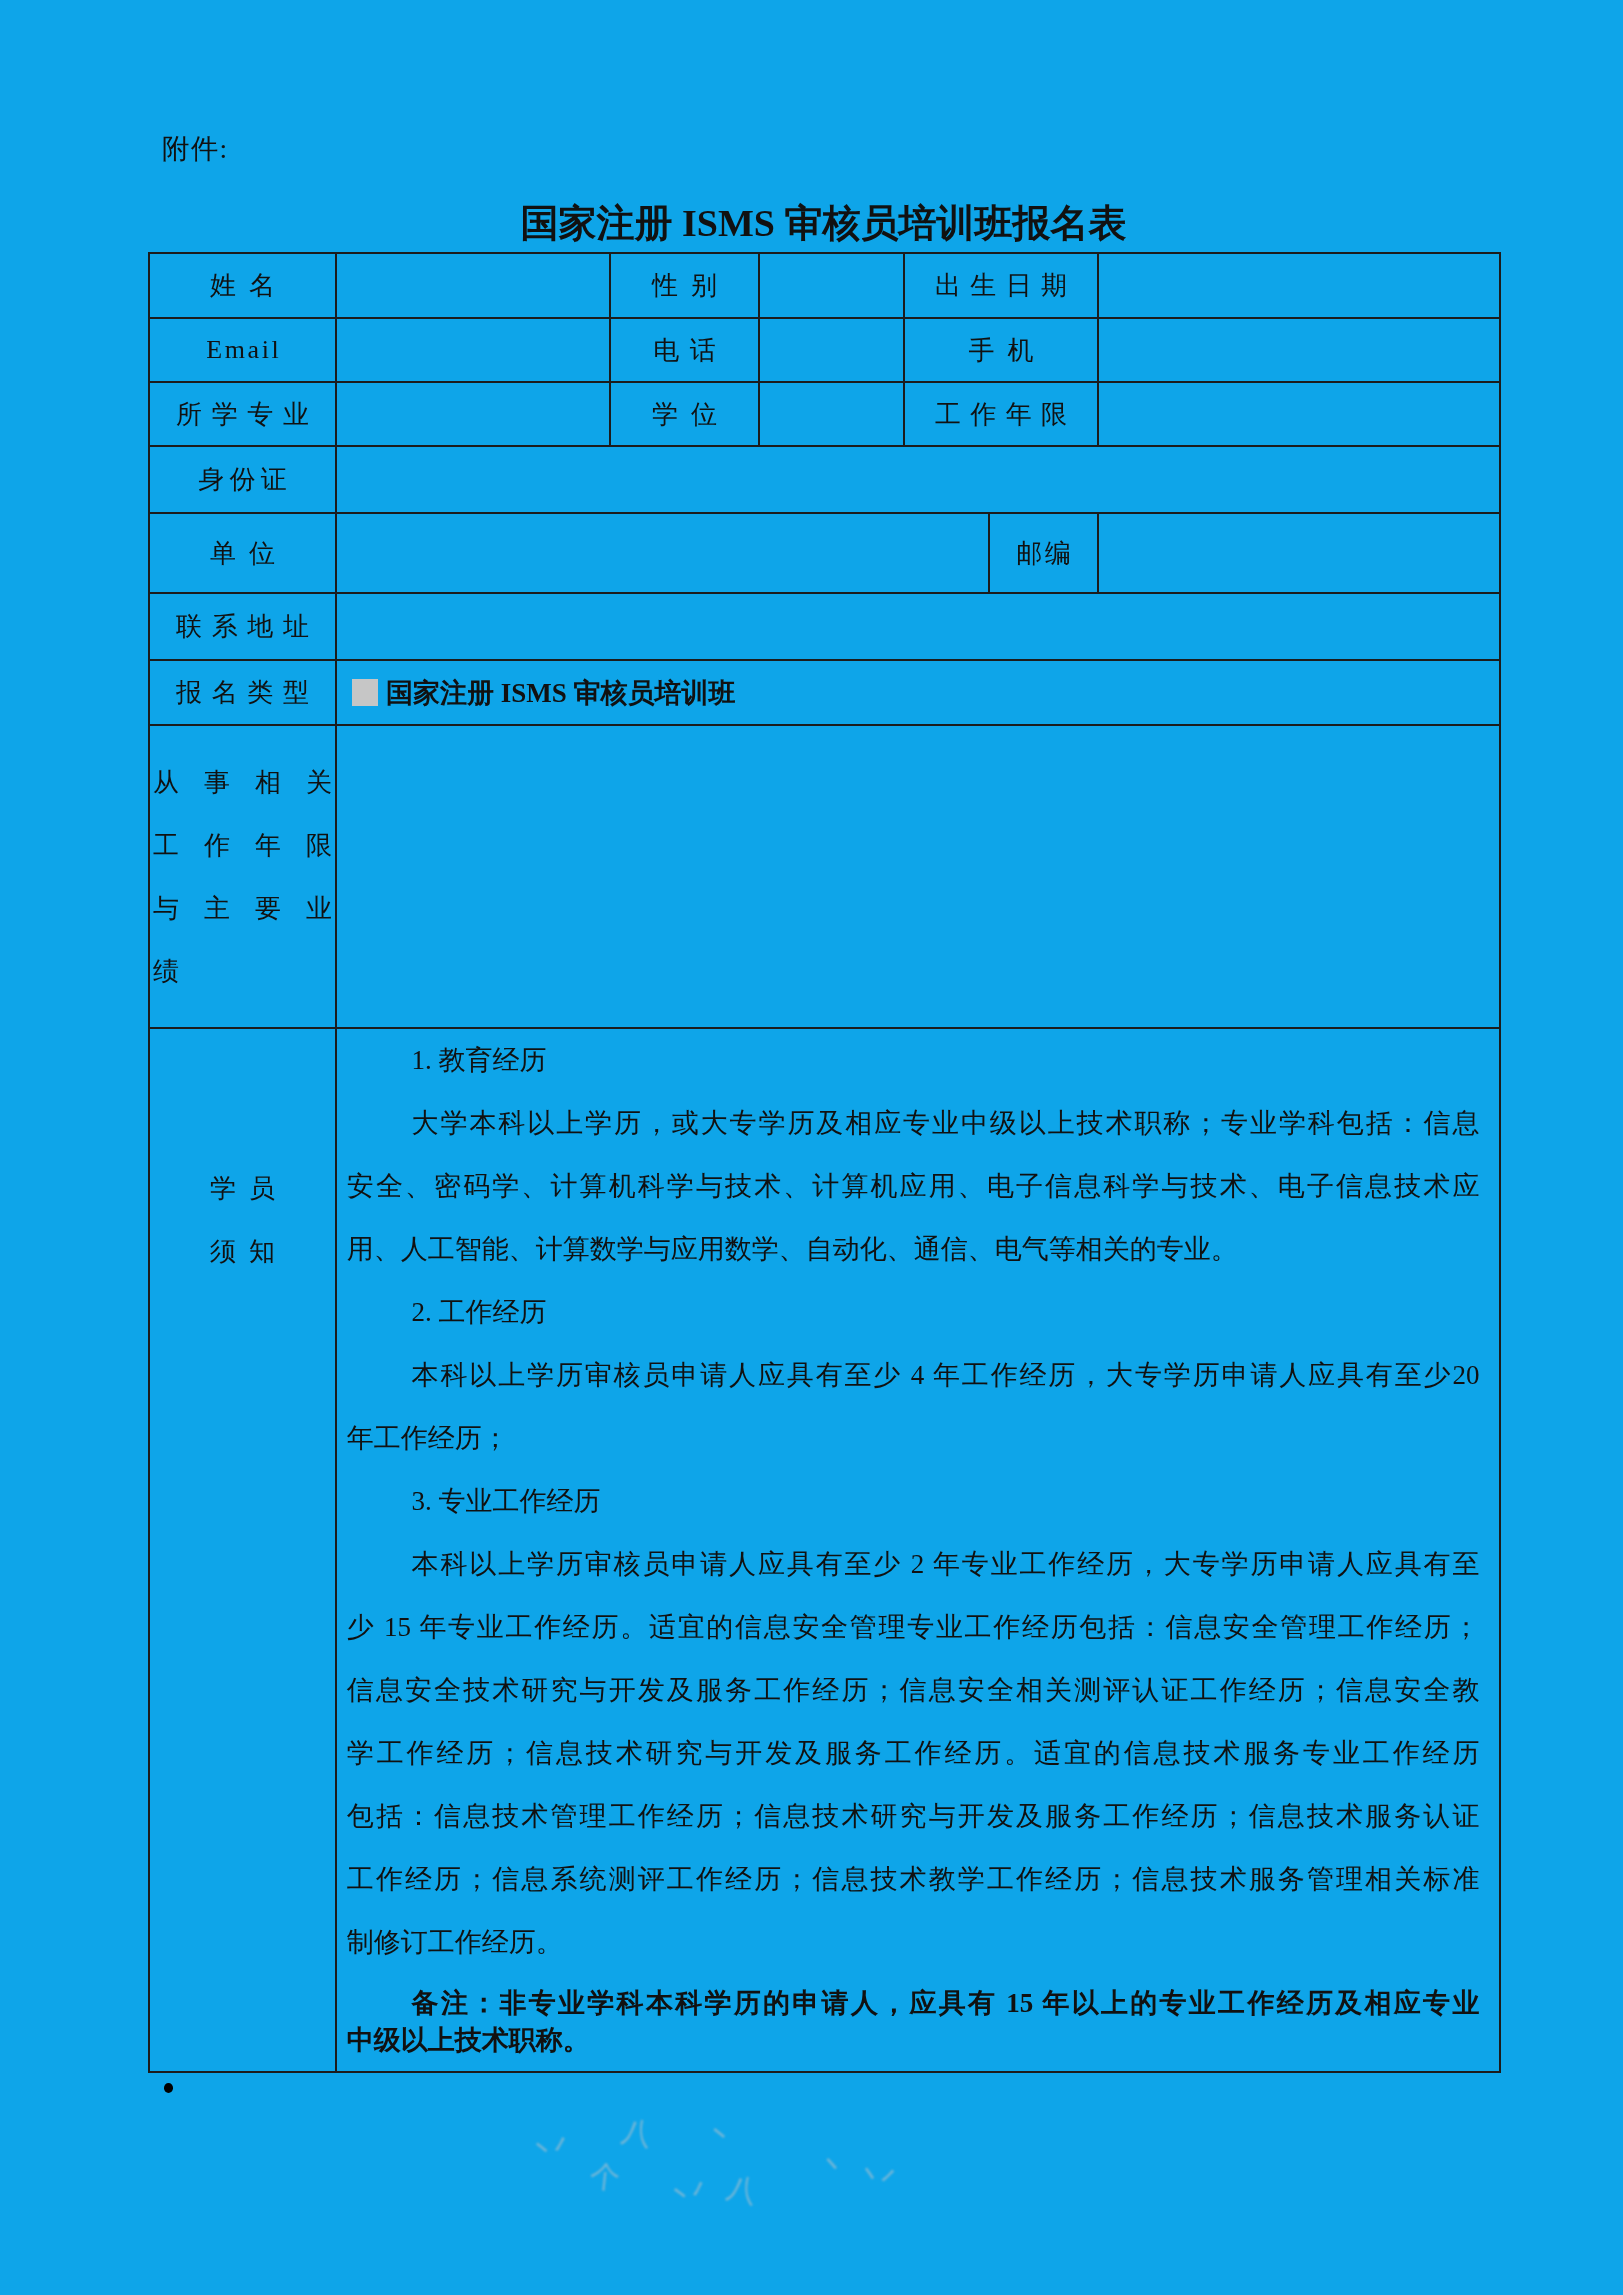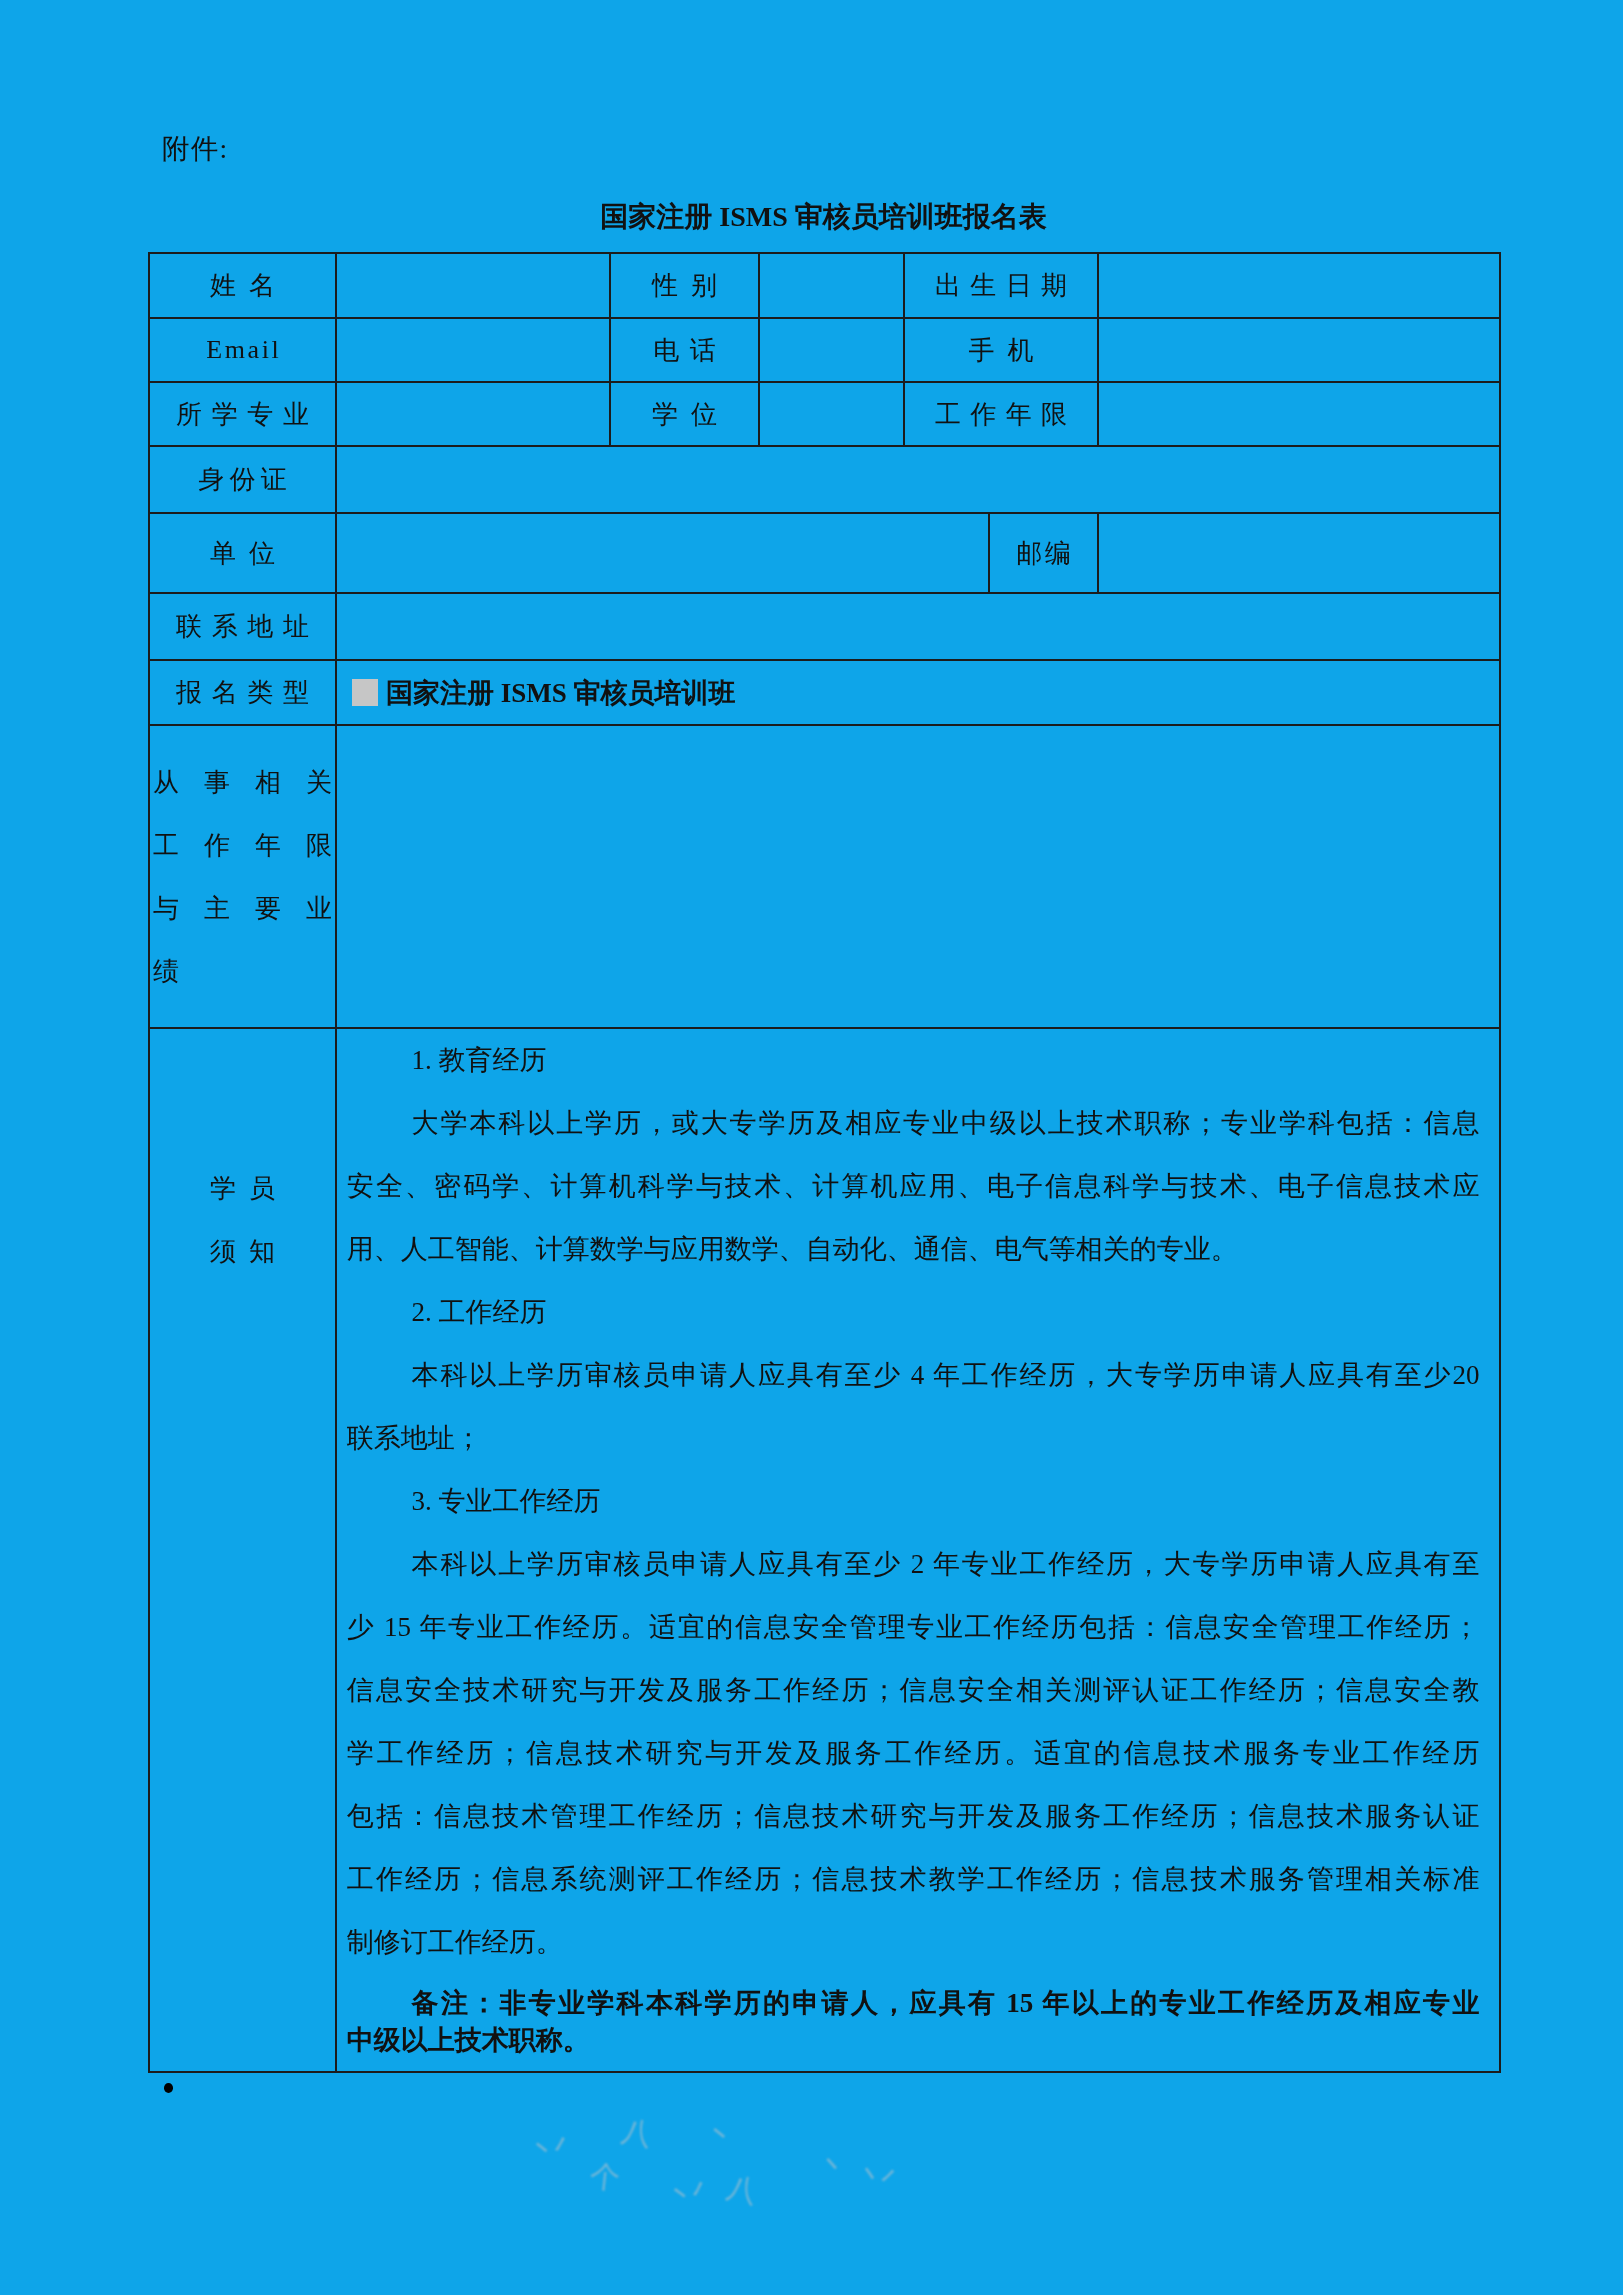--- a/index.html
+++ b/index.html
@@ -10,21 +10,21 @@
     font-family:"Liberation Serif","DejaVu Serif",serif;
     color:#111;
     overflow:hidden;
   }
   .attachment{
     position:absolute;left:162px;top:131px;
     font-size:27.5px;letter-spacing:1.3px;
   }
   .title{
     position:absolute;left:148px;top:198px;width:1351px;
-    text-align:center;font-size:28px;font-weight:bold;
+    text-align:center;font-size:38px;font-weight:bold;
   }
   table.form{
     position:absolute;left:148px;top:252px;
     width:1351px;height:1803px;
     border-collapse:collapse;table-layout:fixed;
   }
   table.form td{
     border:2px solid #1c1c1c;
     border-top-width:2.6px;border-bottom-width:2.6px;
     font-size:26px;
@@ -168,21 +168,21 @@
             </div>
       </td>
       <td class="notice-cell" colspan="6">
         <div class="notice-body">
               <div class="nline ind">1. 教育经历</div>
               <div class="nline ind fill">大学本科以上学历，或大专学历及相应专业中级以上技术职称；专业学科包括：信息</div>
               <div class="nline fill">安全、密码学、计算机科学与技术、计算机应用、电子信息科学与技术、电子信息技术应</div>
               <div class="nline">用、人工智能、计算数学与应用数学、自动化、通信、电气等相关的专业。</div>
               <div class="nline ind">2. 工作经历</div>
               <div class="nline ind fill">本科以上学历审核员申请人应具有至少 4 年工作经历，大专学历申请人应具有至少20</div>
-              <div class="nline">联系地址；</div>
+              <div class="nline">年工作经历；</div>
               <div class="nline ind">3. 专业工作经历</div>
               <div class="nline ind fill">本科以上学历审核员申请人应具有至少 2 年专业工作经历，大专学历申请人应具有至</div>
               <div class="nline fill">少 15 年专业工作经历。适宜的信息安全管理专业工作经历包括：信息安全管理工作经历；</div>
               <div class="nline fill">信息安全技术研究与开发及服务工作经历；信息安全相关测评认证工作经历；信息安全教</div>
               <div class="nline fill">学工作经历；信息技术研究与开发及服务工作经历。适宜的信息技术服务专业工作经历</div>
               <div class="nline fill">包括：信息技术管理工作经历；信息技术研究与开发及服务工作经历；信息技术服务认证</div>
               <div class="nline fill">工作经历；信息系统测评工作经历；信息技术教学工作经历；信息技术服务管理相关标准</div>
               <div class="nline">制修订工作经历。</div>
               <div class="nline ind fill bold tight mt">备注：非专业学科本科学历的申请人，应具有 15 年以上的专业工作经历及相应专业</div>
               <div class="nline bold tight">中级以上技术职称。</div>

